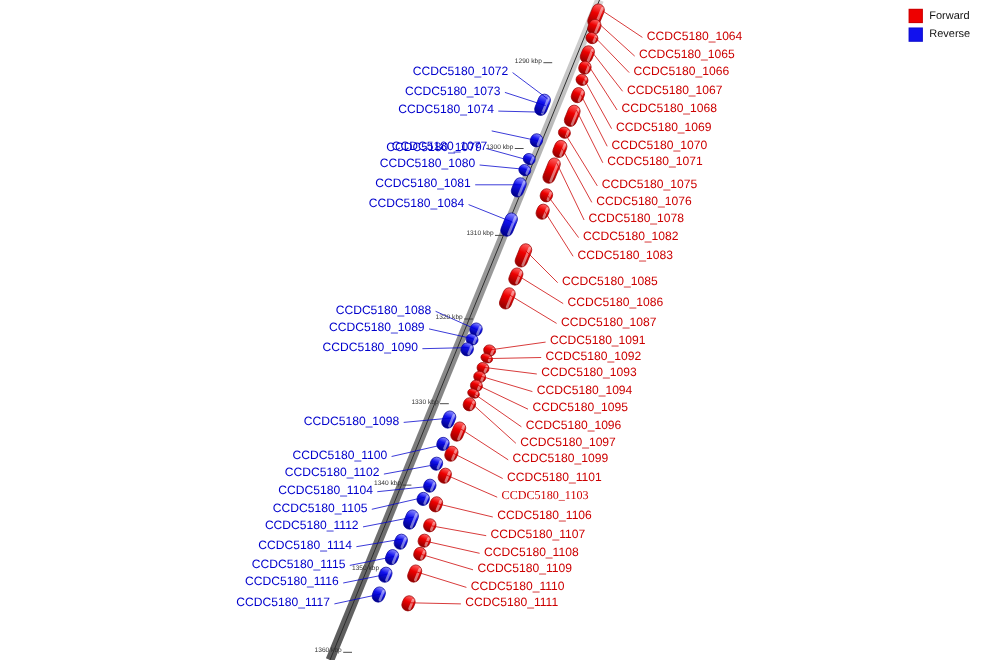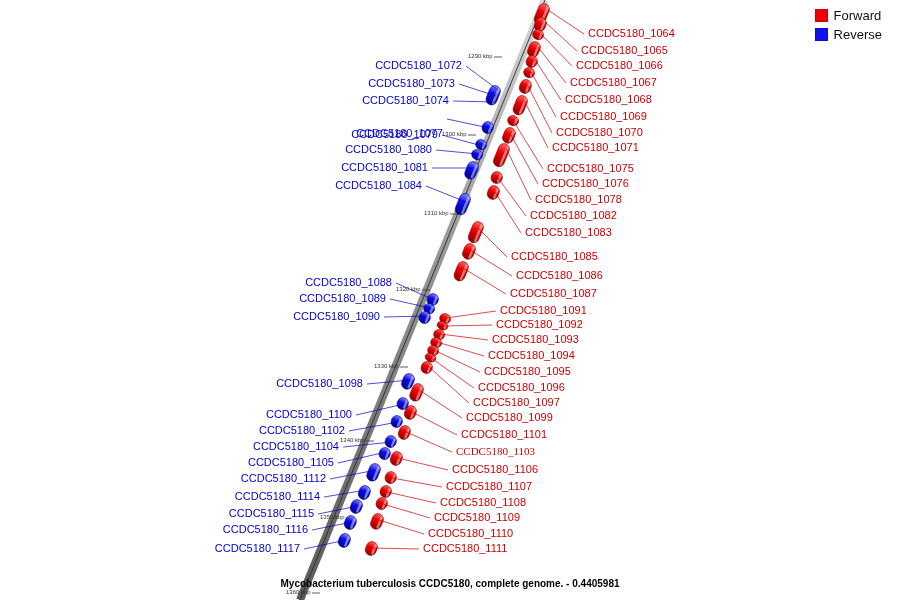--- a/index.html
+++ b/index.html
@@ -11,21 +11,21 @@
   #stage{position:absolute;left:0;top:0;width:900px;height:600px;}
 
   .lbl{position:absolute;font-size:11px;white-space:nowrap;line-height:11px;}
   .lbl.fwd{color:#cc0000;}
   .lbl.rev{color:#0000cc;}
   .lbl.right{text-align:left;}
   .lbl.left{text-align:right;}
 
   .tick-lbl{position:absolute;font-size:6px;color:#333333;white-space:nowrap;}
 
-  .legend{position:absolute;right:18px;top:8px;font-size:13px;color:#111;}
+  .legend{position:absolute;right:18px;top:8px;font-size:10px;color:#111;}
   .legend-row{display:flex;align-items:center;margin-bottom:4px;}
   .legend-sw{width:11px;height:11px;margin-right:6px;display:inline-block;border:1px solid #00000022;}
   .legend-sw.f{background:#ee0000;}
   .legend-sw.r{background:#1111ee;}
 
   .caption{position:absolute;left:0;width:900px;text-align:center;font-size:10px;color:#000;font-weight:bold;}
 
   svg{position:absolute;left:0;top:0;}
 </style>
 </head>
@@ -409,14 +409,13 @@
     <div class="legend-row">
       <span class="legend-sw f"></span>
       <span>Forward</span>
     </div>
     <div class="legend-row">
       <span class="legend-sw r"></span>
       <span>Reverse</span>
     </div>
   </div>
 
-  <div class="caption" id="caption" style="top: 578px;">Mycobacterium tuberculosis CCDC5180, complete genome. - 0.4405981</div>
 </div>
 
 </body></html>

